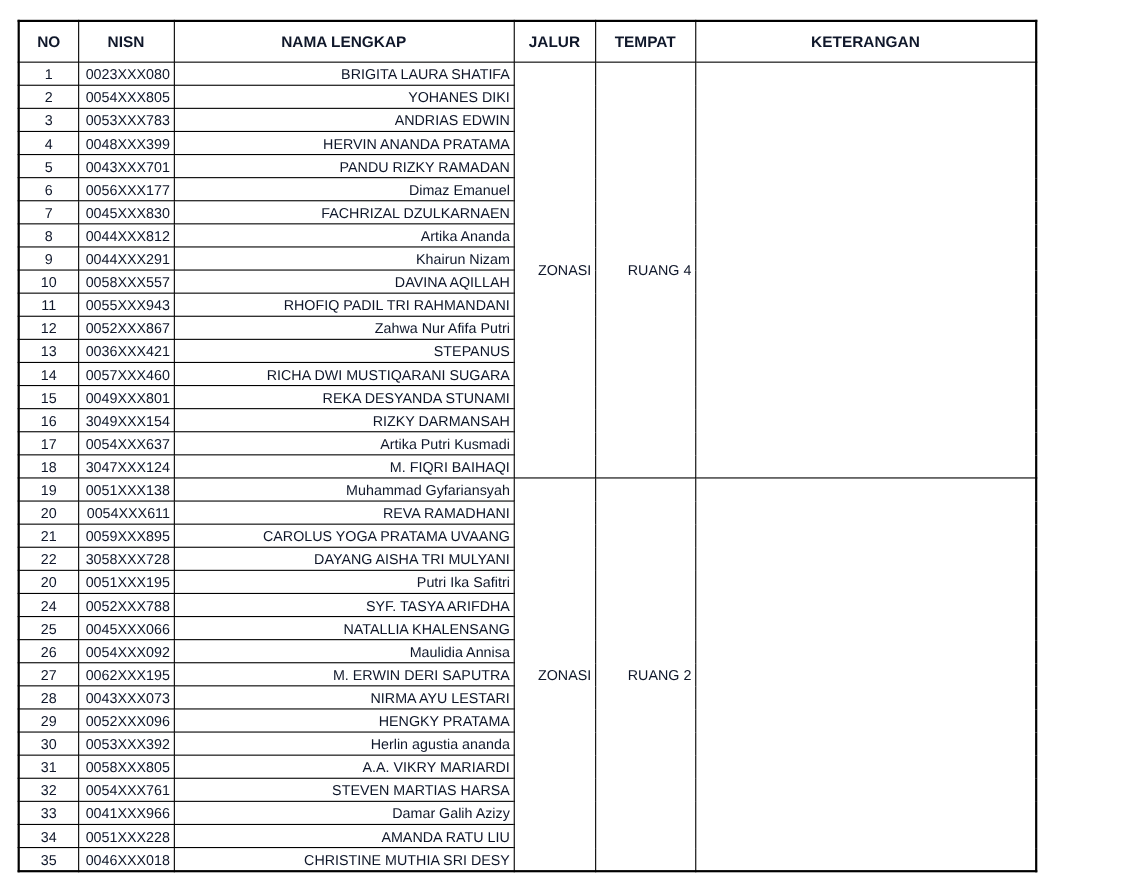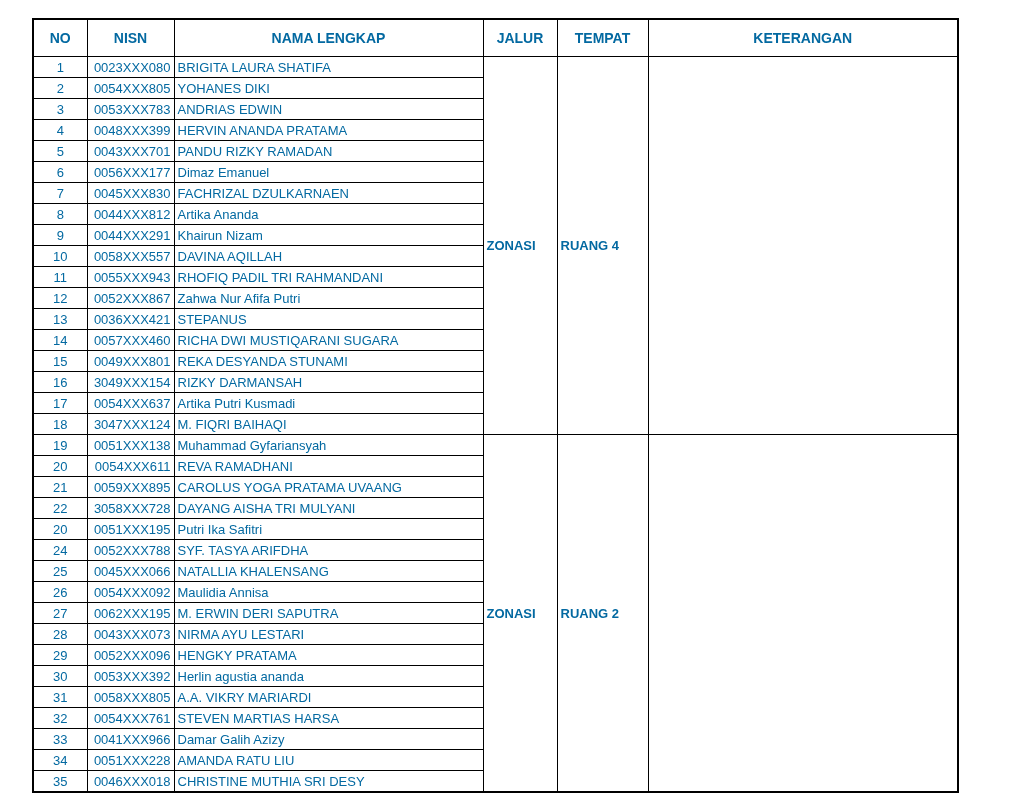--- a/index.html
+++ b/index.html
@@ -9,29 +9,29 @@
   }
   .sheet {
     position: relative;
     width: 1030px;
     height: 796px;
     background: #ffffff;
     overflow: hidden;
   }
   table.roster {
     position: absolute;
-    left: 32px;
+    left: 16px;
     top: 18px;
     width: 925px;
     border-collapse: collapse;
     table-layout: fixed;
     border: 2px solid #000000;
     font-family: "Liberation Sans", sans-serif;
     font-size: 13px;
-    color: #0369a1;
+    color: #0f172a;
   }
   table.roster th {
     border: 1px solid #000000;
     height: 36px;
     font-weight: bold;
     font-size: 14px;
     text-align: center;
     vertical-align: middle;
     padding: 0 2px;
     overflow: hidden;
@@ -40,25 +40,24 @@
   table.roster td {
     border: 1px solid #000000;
     height: 20px;
     padding: 0 3px;
     overflow: hidden;
     white-space: nowrap;
     vertical-align: middle;
   }
   td.col-no { text-align: center; }
   td.col-nisn { text-align: right; }
-  td.col-nama { text-align: left; }
+  td.col-nama { text-align: right; }
   td.col-jalur, td.col-tempat {
-    text-align: left;
+    text-align: right;
     vertical-align: middle;
-    font-weight: bold;
   }
   td.col-keterangan { text-align: left; }
 </style>
 </head>
 <body>
 
 <div class="sheet">
   <table class="roster">
     <colgroup>
       <col style="width:54px">

